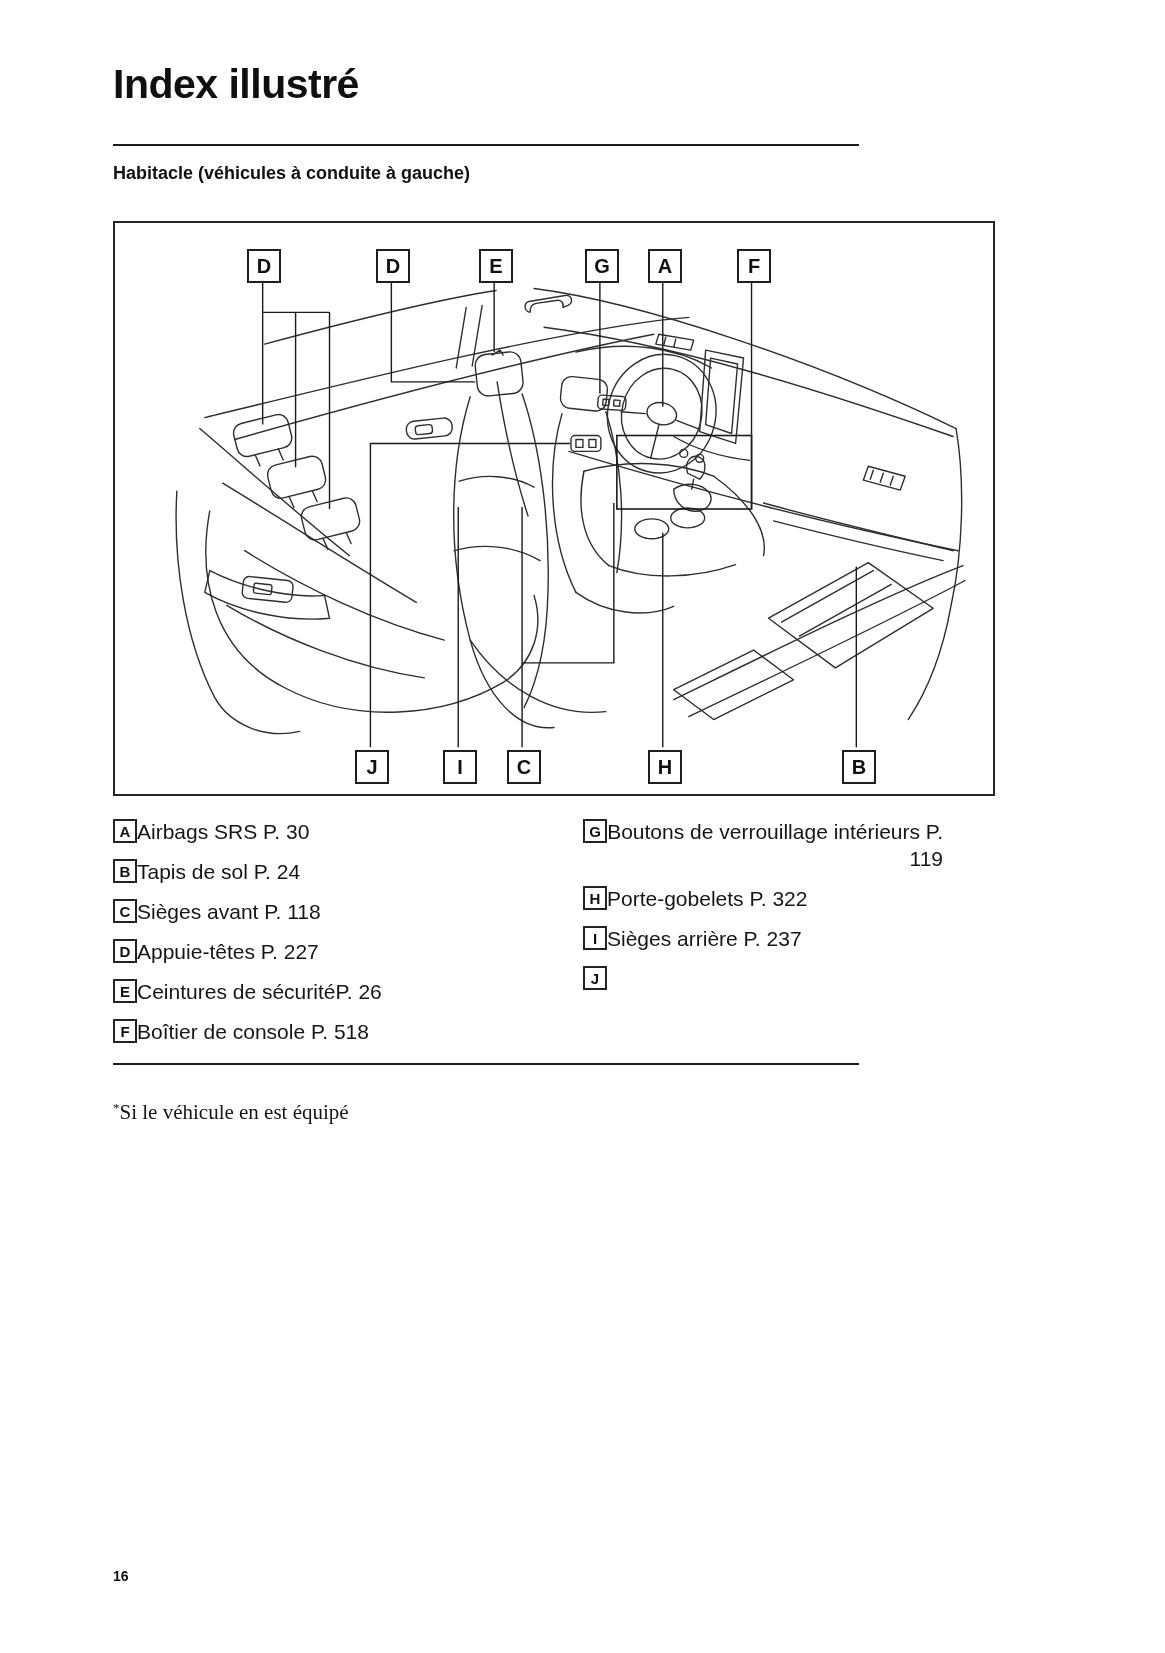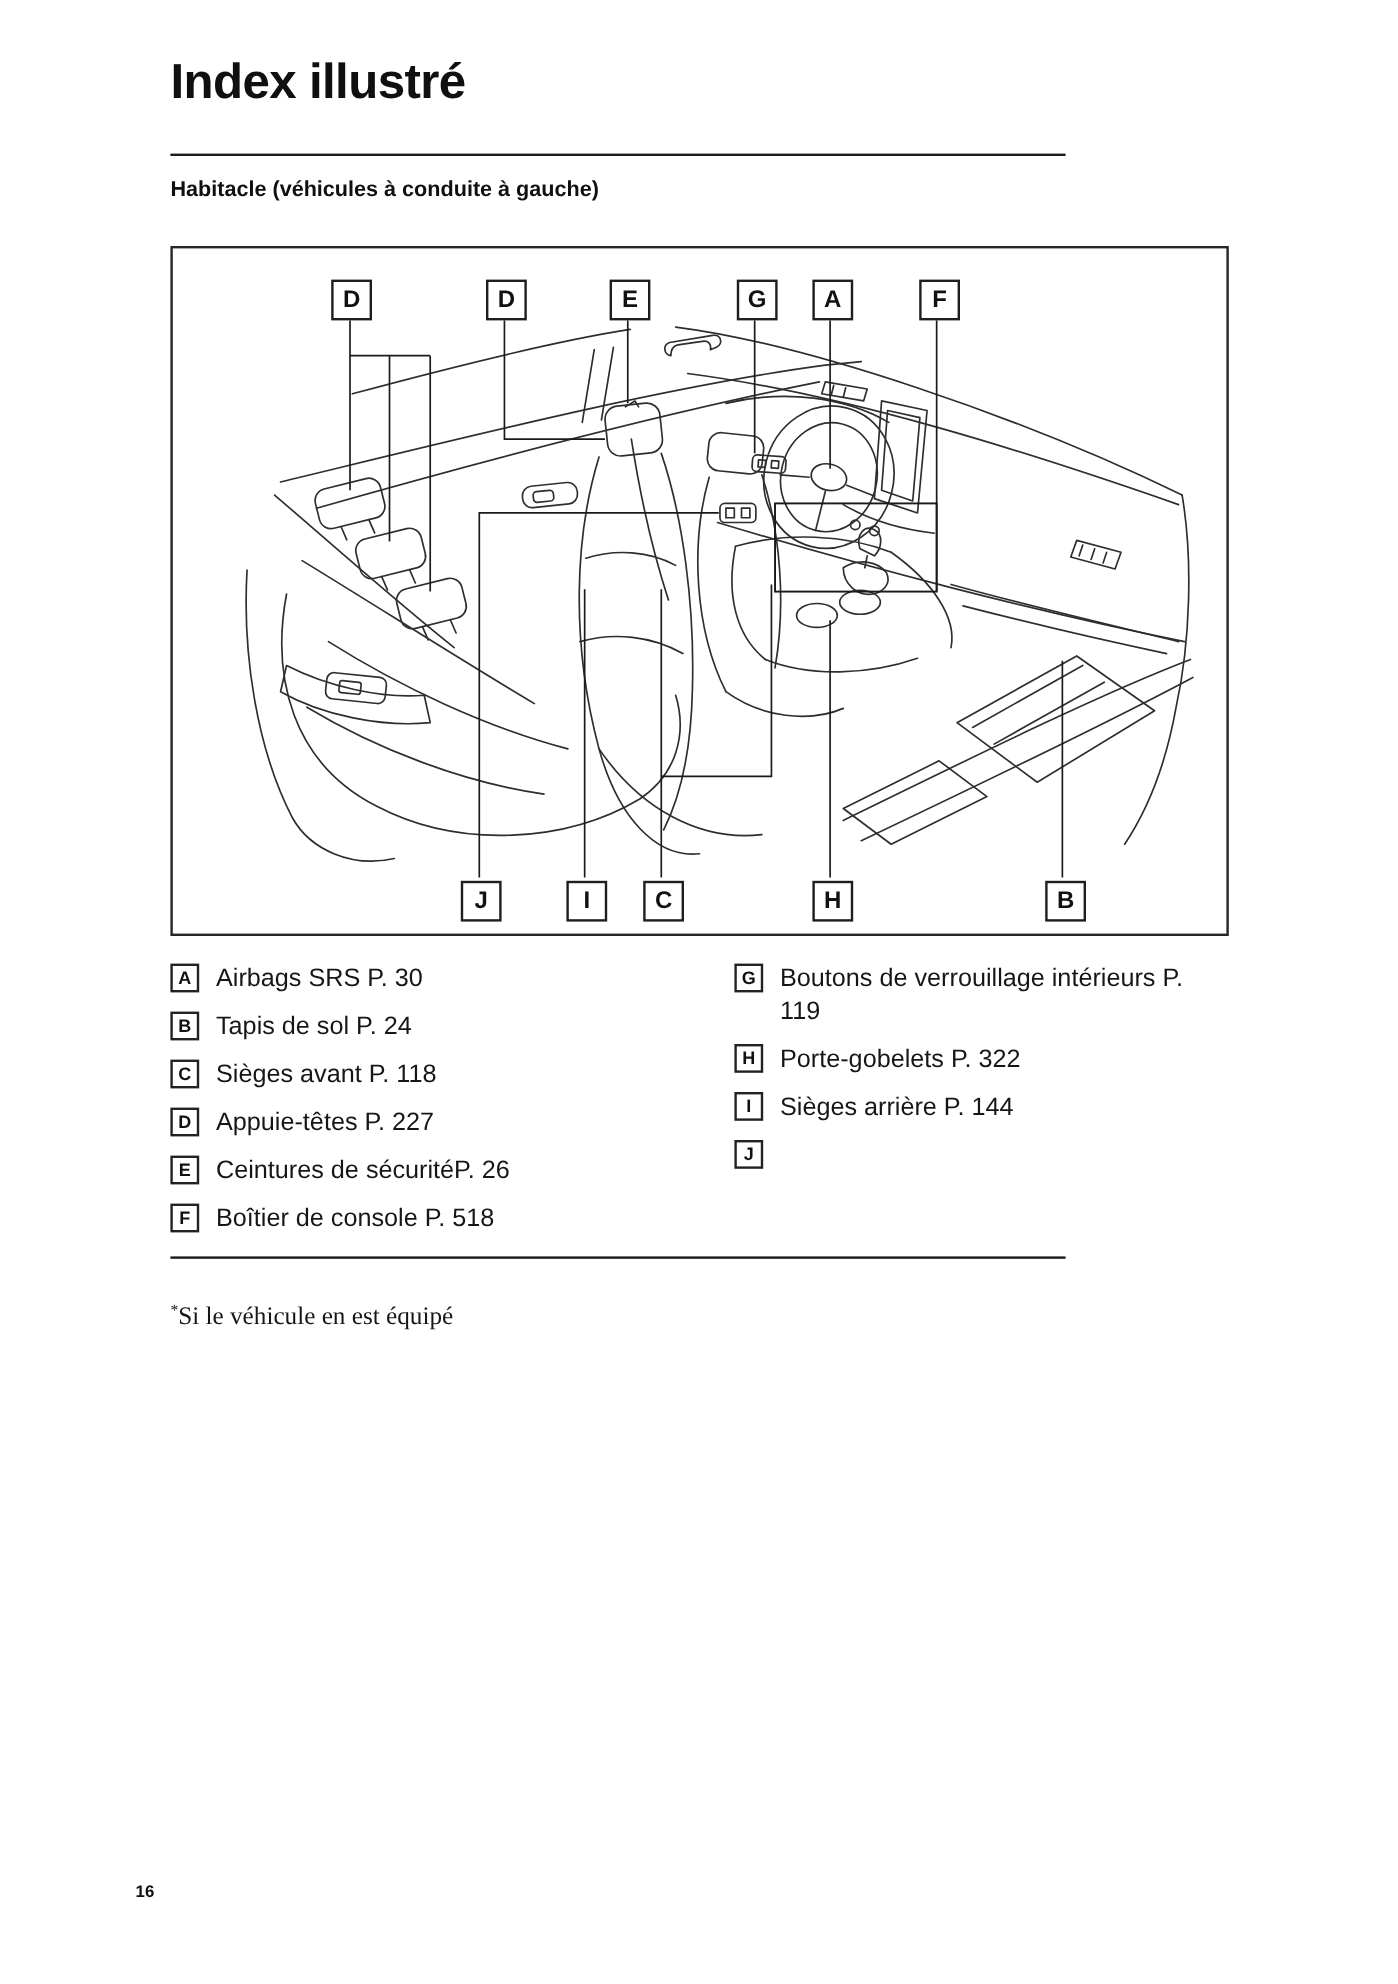--- a/index.html
+++ b/index.html
@@ -1,20 +1,20 @@
 <!DOCTYPE html>
 <html><head>
 <meta charset="utf-8">
 <style>
   html,body{margin:0;padding:0;background:#ffffff;}
   body{
     width:1165px;height:1653px;position:relative;overflow:hidden;
     font-family:"Liberation Sans","DejaVu Sans",sans-serif;color:#141414;
   }
-  .content{position:absolute;left:113px;top:0;width:746px;margin-left:29px;}
+  .content{position:absolute;left:113px;top:16px;width:746px;}
   .page-title{
     margin:44px 0 0 0;font-size:41px;font-weight:700;letter-spacing:-0.5px;
     line-height:48px;color:#101010;
   }
   .title-rule{border:none;border-top:2px solid #1c1c1c;margin:36px 0 0 0;height:0;}
   .section-heading{
     margin:14px 0 0 0;font-size:18px;font-weight:700;line-height:27px;color:#101010;
   }
   .figure-box{
     position:relative;margin-top:34px;width:878px;height:571px;
@@ -30,21 +30,21 @@
   .legend{display:flex;margin-top:22px;align-items:flex-start;}
   .legend-col-left{width:470px;flex:none;}
   .legend-col-right{width:412px;flex:none;}
   .lrow{display:flex;margin-bottom:13px;min-height:27px;align-items:flex-start;}
   .lbox{
     width:24px;height:24px;flex:none;margin-top:1px;
     border:2px solid #222;box-sizing:border-box;background:#fff;
     display:flex;align-items:center;justify-content:center;
     font-size:15px;font-weight:700;line-height:1;color:#111;
   }
-  .ltext{font-size:21px;line-height:27px;padding-left:14px;color:#161616;}
+  .ltext{font-size:21px;line-height:27px;color:#161616;text-align:right;}
   .legend-col-right .ltext{max-width:336px;}
   .star{font-size:13px;vertical-align:8px;}
   .legend-rule{border:none;border-top:2px solid #1c1c1c;margin:5px 0 0 0;height:0;}
   .footnote{margin-top:30px;font-size:21px;line-height:26px;color:#161616;font-family:Liberation Serif, serif;}
   .footnote .star{vertical-align:7px;}
   .page-number{
     position:absolute;left:113px;top:1568px;font-size:14px;font-weight:700;color:#101010;
   }
 </style>
 </head>
@@ -234,21 +234,21 @@
         <div class="lrow">
           <span class="lbox">G</span>
           <div class="ltext">Boutons de verrouillage intérieurs P. 119</div>
         </div>
         <div class="lrow">
           <span class="lbox">H</span>
           <div class="ltext">Porte-gobelets P. 322</div>
         </div>
         <div class="lrow">
           <span class="lbox">I</span>
-          <div class="ltext">Sièges arrière P. 144</div>
+          <div class="ltext">Sièges arrière P. 237</div>
         </div>
         <div class="lrow">
           <span class="lbox">J</span>
         </div>
       </div>
   </div>
 
   <hr class="legend-rule">
 
   <p class="footnote"><span class="star">*</span><span>Si le véhicule en est équipé</span></p>

